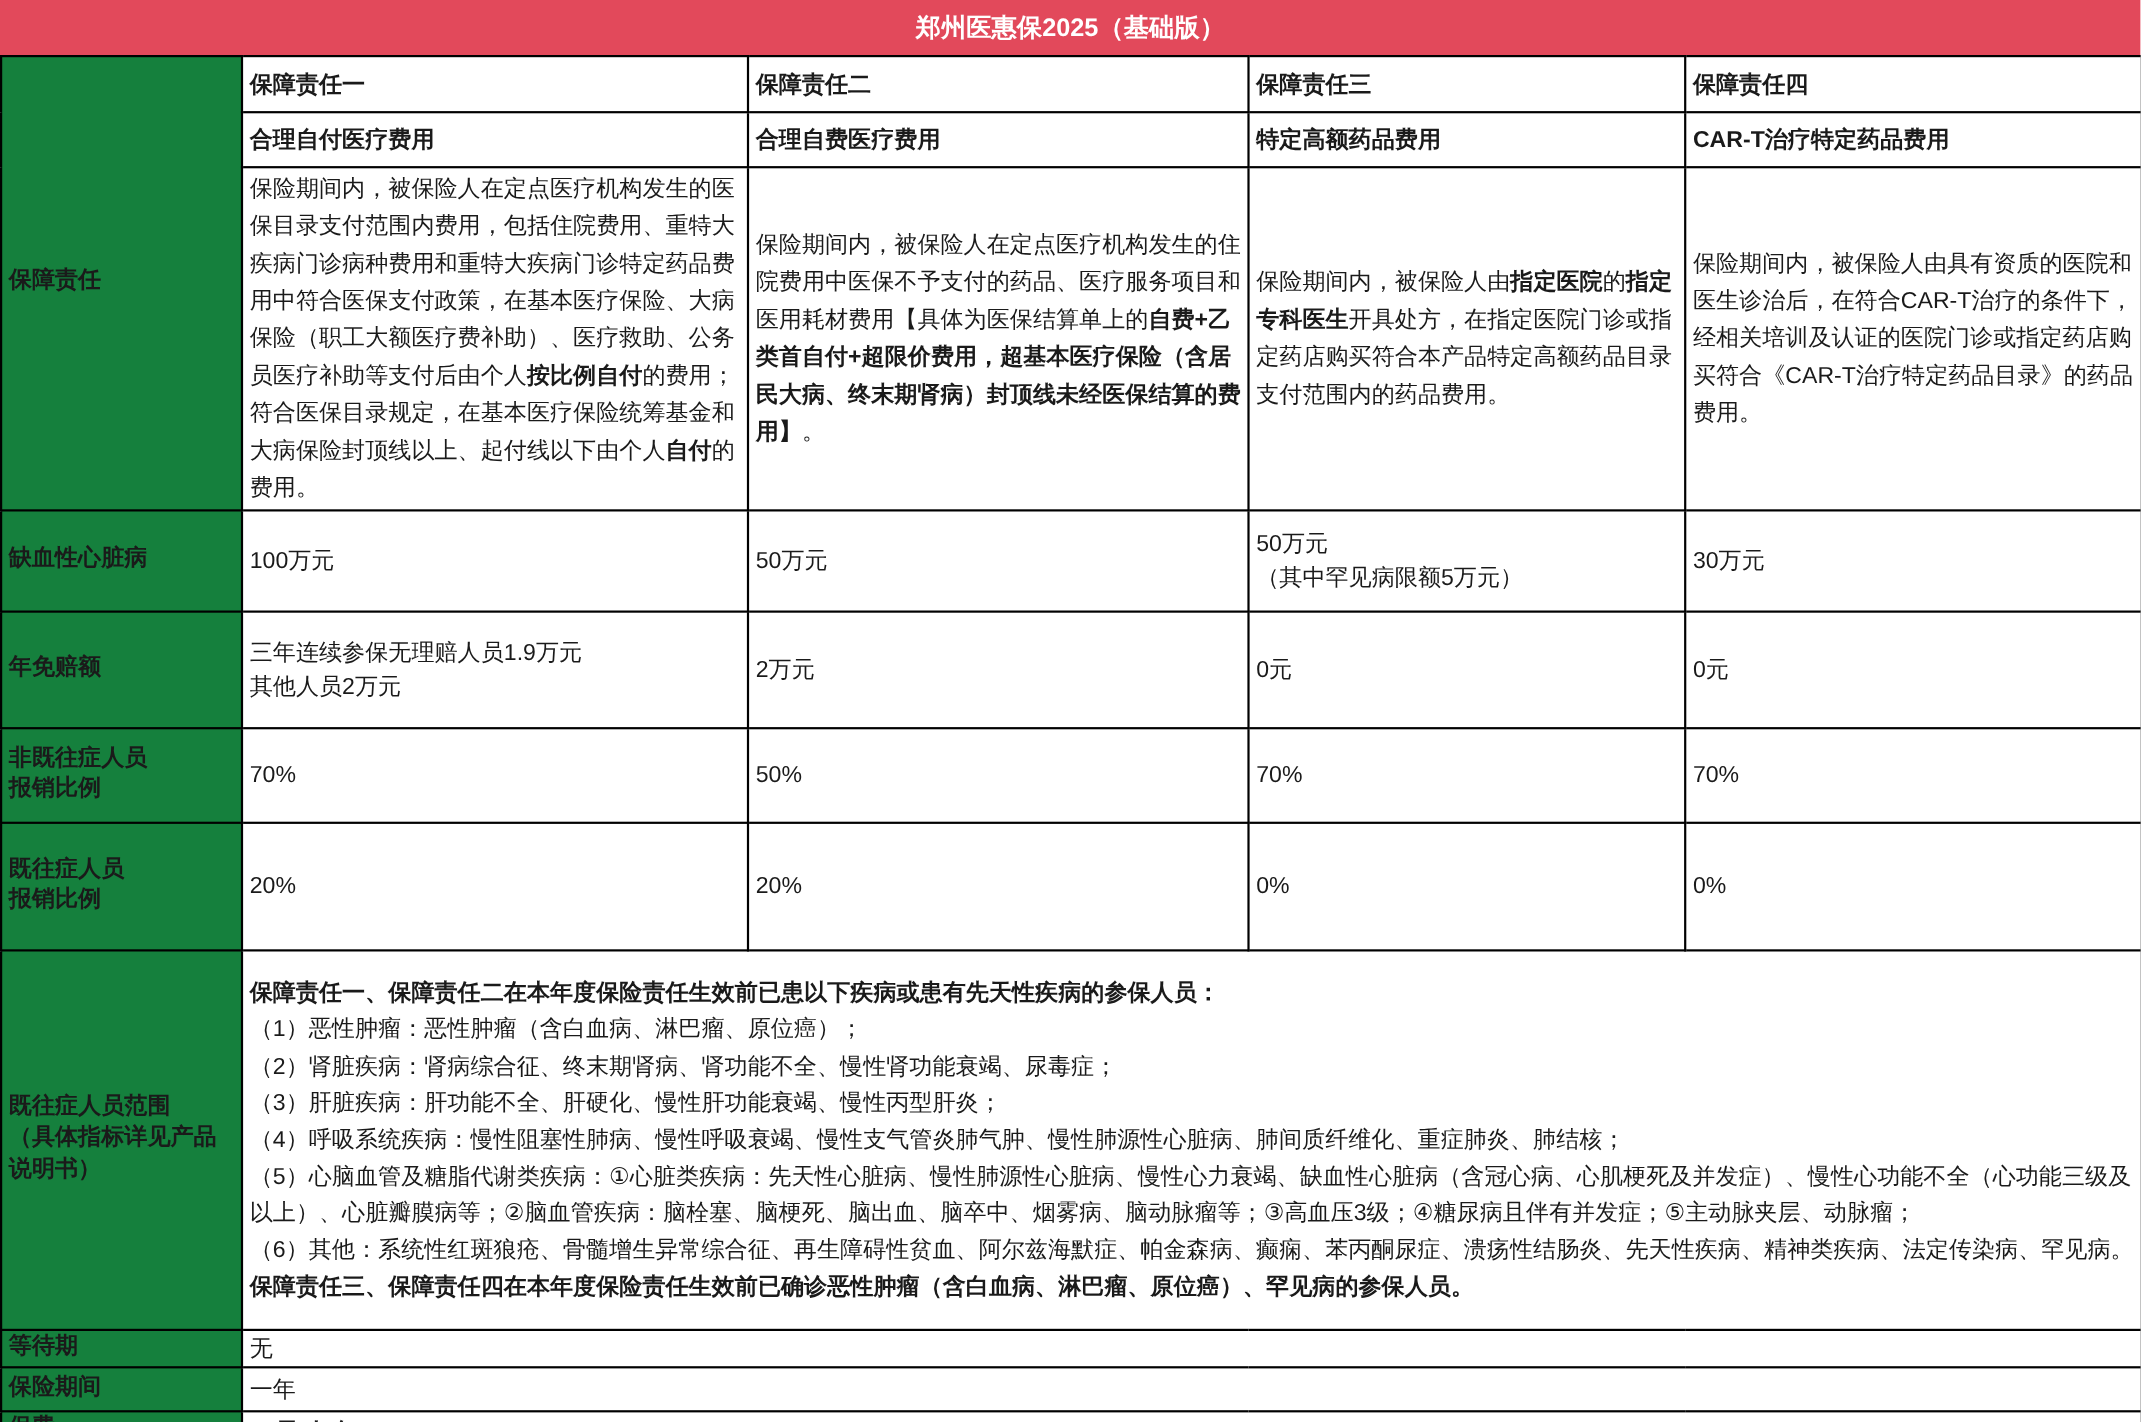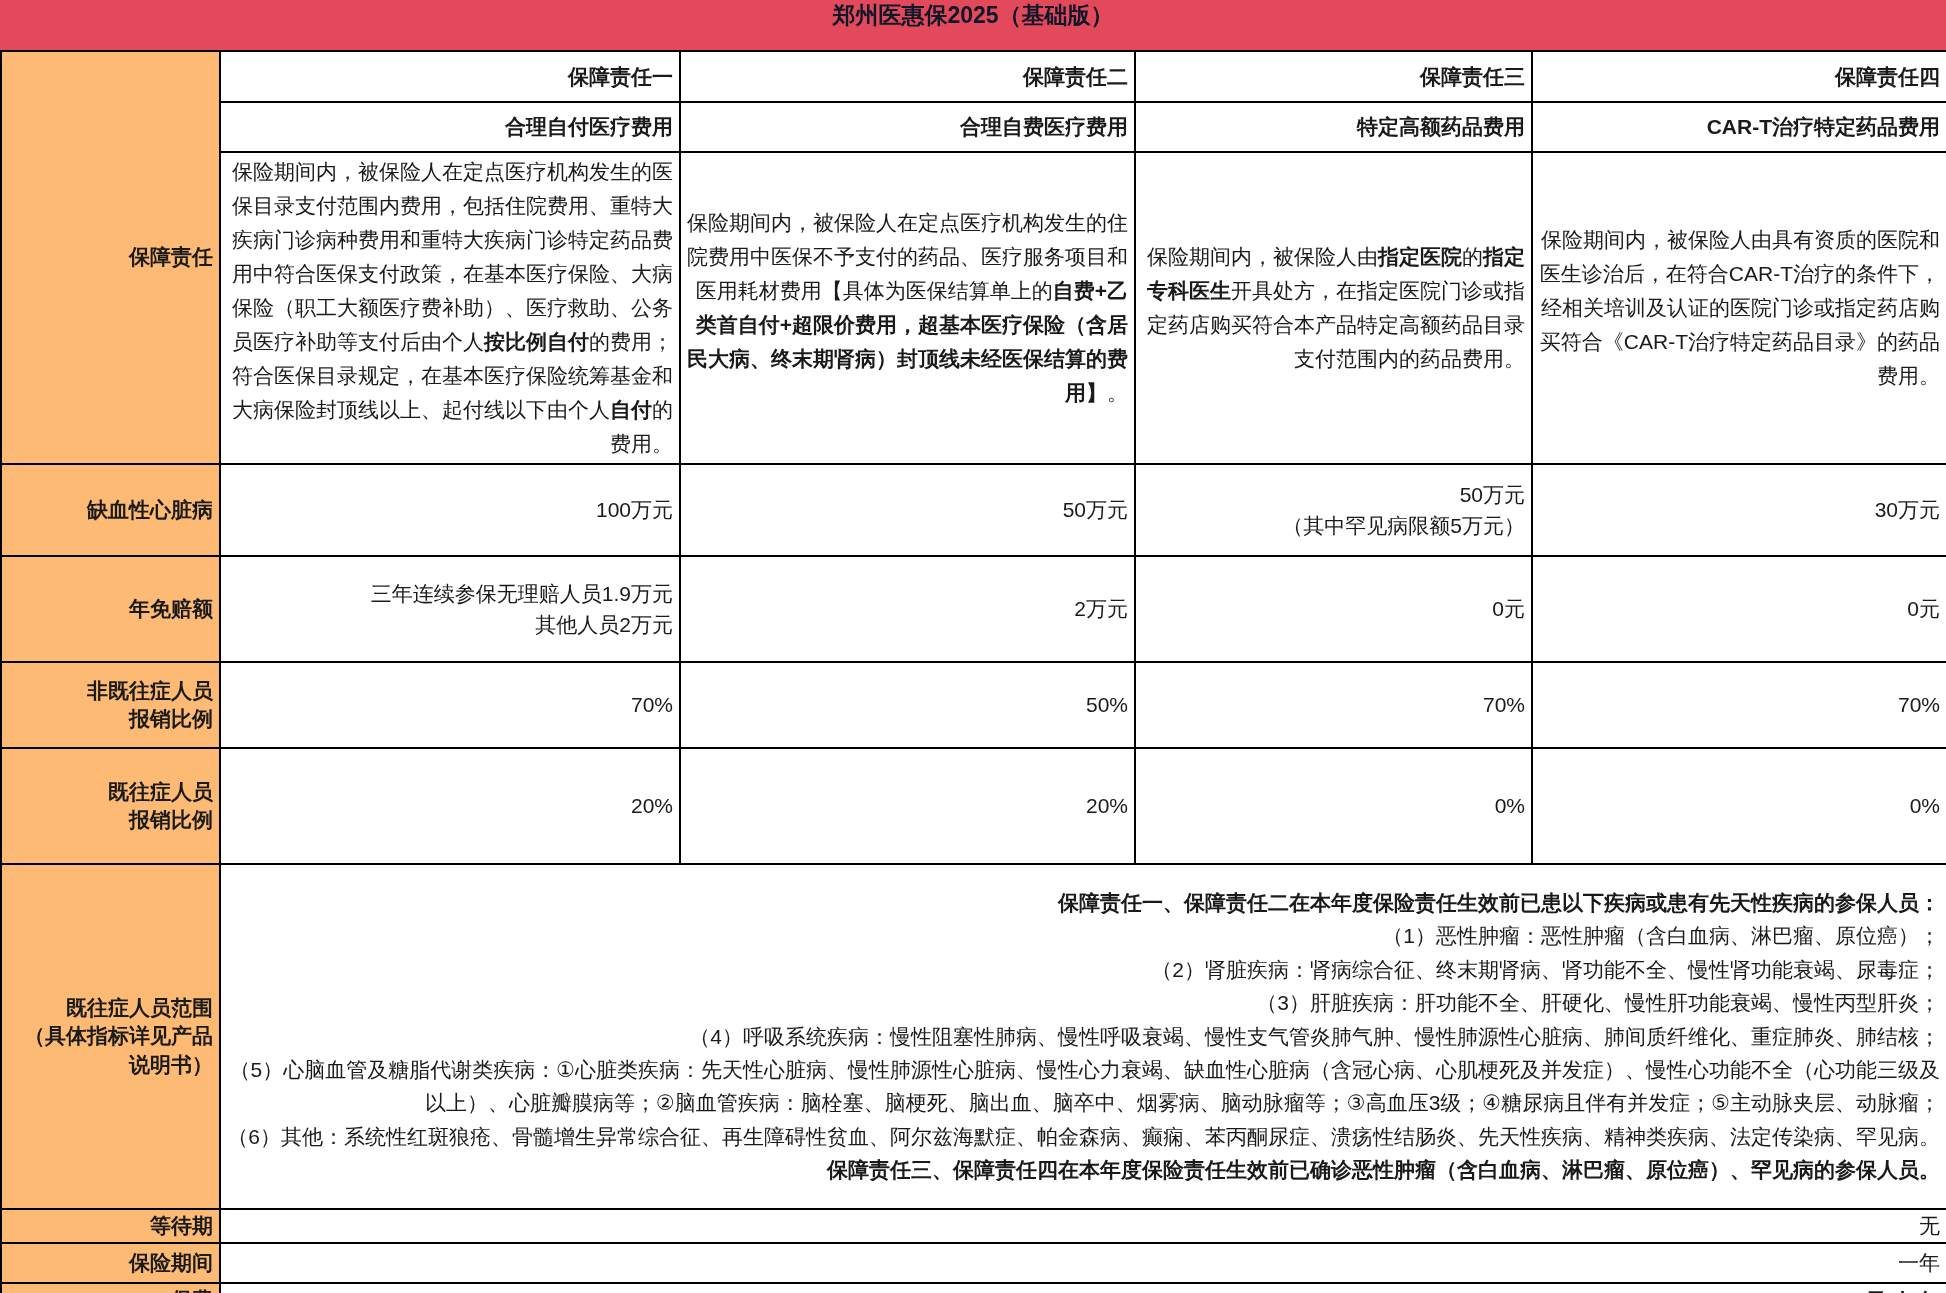--- a/index.html
+++ b/index.html
@@ -5,44 +5,45 @@
   html,body{margin:0;padding:0;background:#fff;}
   body{
     width:1946px;
     font-family:"Liberation Sans","DejaVu Sans",sans-serif;
     color:#1a1a1a;
     -webkit-font-smoothing:antialiased;
   }
   .titlebar{
     width:1946px;height:50px;
     background:#e2495b;
-    color:#0f172a;
+    color:#ffffff;
     font-size:23px;font-weight:bold;
-    display:flex;align-items:flex-start;justify-content:center;
+    display:flex;align-items:center;justify-content:center;
     box-sizing:border-box;
   }
   table.product{
     width:1946px;
     border-collapse:collapse;
     table-layout:fixed;
   }
   table.product td{
     border:2px solid #000;
-    text-align:right;
+    text-align:left;
     vertical-align:middle;
     font-size:21px;
     padding:2px 6px;
     box-sizing:border-box;
     word-break:break-all;
   }
   td.label{
-    background:#fdba74;
+    background:#15803d;
     font-weight:bold;
     white-space:pre-line;
     line-height:1.35;
+    font-family:Liberation Mono, monospace;
   }
   td.col-title, td.col-sub{font-weight:bold;}
   td.desc{
     text-align:justify;
     text-justify:inter-ideograph;
     padding:8px 10px;
     line-height:1.62;
   }
   td.pre{white-space:pre-line;line-height:1.5;}
   td.scope{

